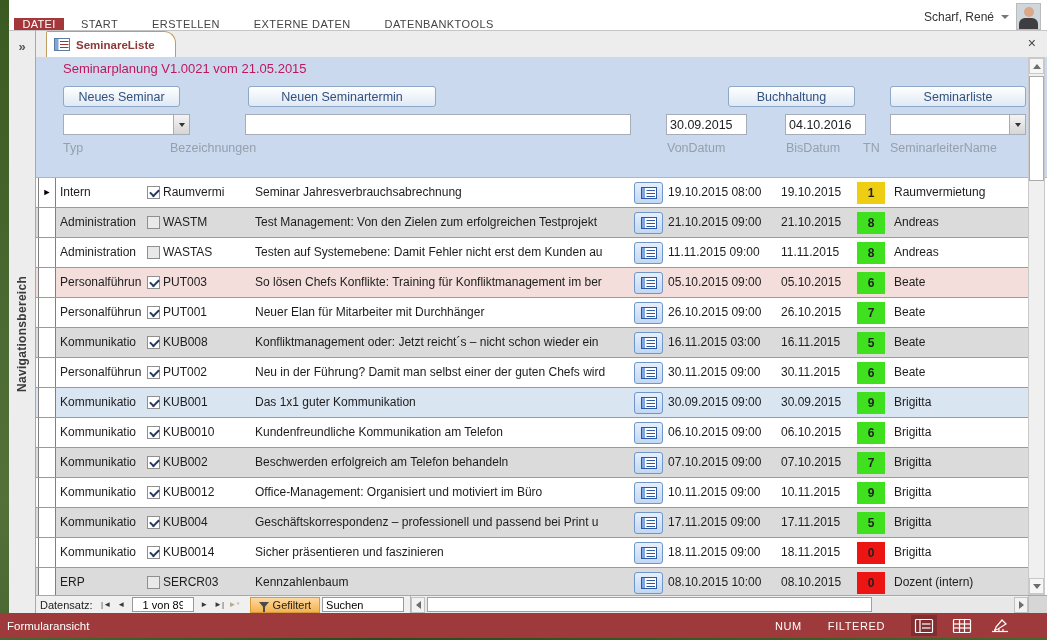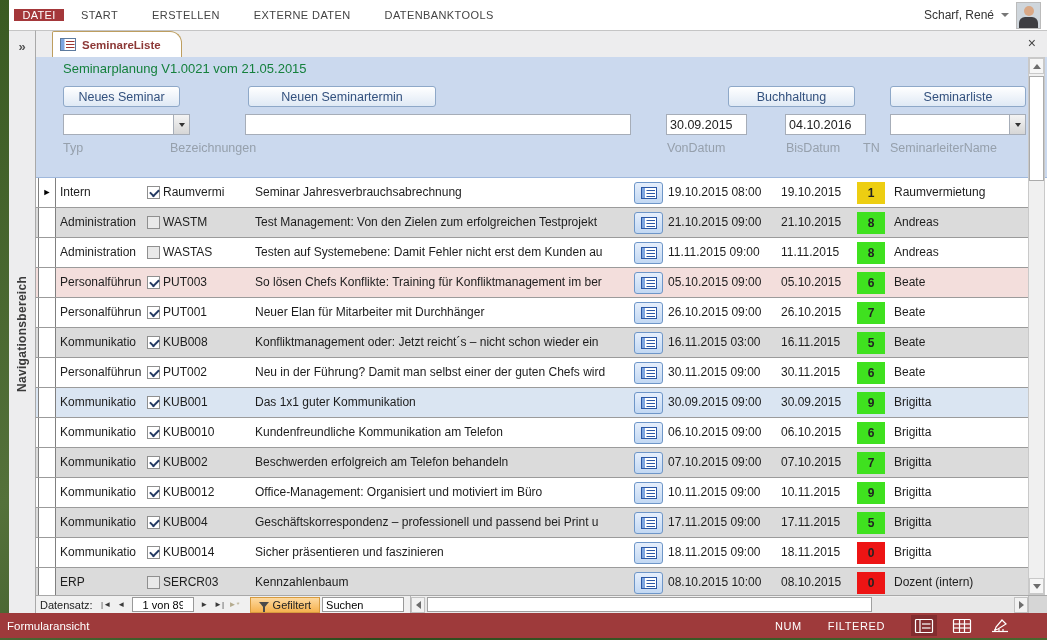--- a/index.html
+++ b/index.html
@@ -3,21 +3,21 @@
 <meta charset="utf-8">
 <style>
   * { margin:0; padding:0; box-sizing:border-box; font-family:"Liberation Sans", sans-serif; }
   html,body { width:1047px; height:640px; overflow:hidden; }
   .desktop { position:relative; width:1047px; height:640px;
     background:linear-gradient(135deg,#3a5a22 0%,#54713a 30%,#2e4a1c 60%,#49662e 100%); }
   .app { position:absolute; left:9px; top:0; width:1038px; height:638px;
     display:flex; flex-direction:column; background:#fff; }
 
   
-  .ribbon { height:30px; background:#ffffff; display:flex; align-items:center; flex:none; }
+  .ribbon { height:30px; background:#ffffff; display:flex; align-items:flex-end; flex:none; }
   .file-tab { margin-left:5px; width:50px; background:#A4373A; color:#fff;
     font-size:11px; display:flex; align-items:center; justify-content:center; letter-spacing:.3px; }
   .rtabs { display:flex; align-items:center; }
   .rtab { font-size:11px; color:#444; padding:0 17px; letter-spacing:.4px; cursor:default; }
   .ribbon-user { margin-left:auto; display:flex; align-items:center; gap:7px; padding-right:6px; }
   .user-name { font-size:12px; color:#333; }
   .caret-down { width:0; height:0; border-left:4px solid transparent; border-right:4px solid transparent; border-top:4px solid #777; }
   .avatar { position:relative; width:25px; height:27px; background:#cfd6dc; overflow:hidden; border:1px solid #bbb; }
   .avatar .head { position:absolute; top:3px; left:7px; width:10px; height:10px; border-radius:50%; background:#d9a886; }
   .avatar .torso { position:absolute; bottom:0; left:2px; right:2px; height:11px; border-radius:6px 6px 0 0; background:#3e3e42; }
@@ -25,29 +25,29 @@
   
   .middle { flex:1; display:flex; min-height:0; }
   .navpane { width:27px; background:#ededee; border-right:1px solid #a9a9a9; border-top:1px solid #c5c5c5;
     display:flex; flex-direction:column; align-items:center; flex:none; }
   .nav-expand { font-size:13px; color:#555; font-weight:bold; margin-top:8px; cursor:pointer; }
   .nav-title { flex:1; display:flex; align-items:center; justify-content:center;
     writing-mode:vertical-rl; transform:rotate(180deg); font-size:12px; font-weight:bold; color:#3b3b3b; letter-spacing:.3px; }
 
   .docarea { flex:1; display:flex; flex-direction:column; min-width:0; }
   .tabbar { height:27px; background:#ededee; border-top:1px solid #c5c5c5; position:relative; display:flex; align-items:flex-end; flex:none; }
-  .doctab { margin-left:16px; height:26px; background:#fff; border:1px solid #bd9e5f; border-bottom:none;
+  .doctab { margin-left:10px; height:26px; background:#fff; border:1px solid #bd9e5f; border-bottom:none;
     border-radius:2px 12px 0 0; display:flex; align-items:center; gap:6px; padding:0 20px 0 7px; }
   .doctab-label { font-size:11.5px; font-weight:bold; color:#8c3836; }
   .tab-close { position:absolute; right:11px; top:5px; font-size:14px; color:#444; cursor:pointer; line-height:1; }
 
   
   .form { flex:1; position:relative; background:#fff; min-height:0; overflow:hidden; }
   .form-header { position:absolute; left:0; top:0; right:0; height:121px; background:#cbd9ee; border-bottom:1px solid #9fb8dc; }
-  .fh-title { position:absolute; left:27px; top:4px; font-size:13px; color:#15803d; }
+  .fh-title { position:absolute; left:27px; top:4px; font-size:13px; color:#be185d; }
   .hbtn { position:absolute; height:21px; border:1px solid #8ea8c8; border-radius:3px;
     background:linear-gradient(#ffffff,#dfe9f5); font-size:12.5px; color:#33517e;
     display:flex; align-items:center; justify-content:center; cursor:pointer; }
   .btn-new-sem   { left:27px;  top:29px; width:117px; }
   .btn-new-term  { left:212px; top:29px; width:188px; }
   .btn-buch      { left:692px; top:29px; width:127px; }
   .btn-semliste  { left:854px; top:29px; width:136px; }
   .tinput { position:absolute; height:21px; border:1px solid #a6adb8; background:#fff; font-size:12.5px; color:#222; padding:0 3px; }
   .combo { position:absolute; height:21px; border:1px solid #a6adb8; background:#fff; display:flex; }
   .combo .cval { flex:1; font-size:12.5px; padding:2px 3px; color:#222; }

